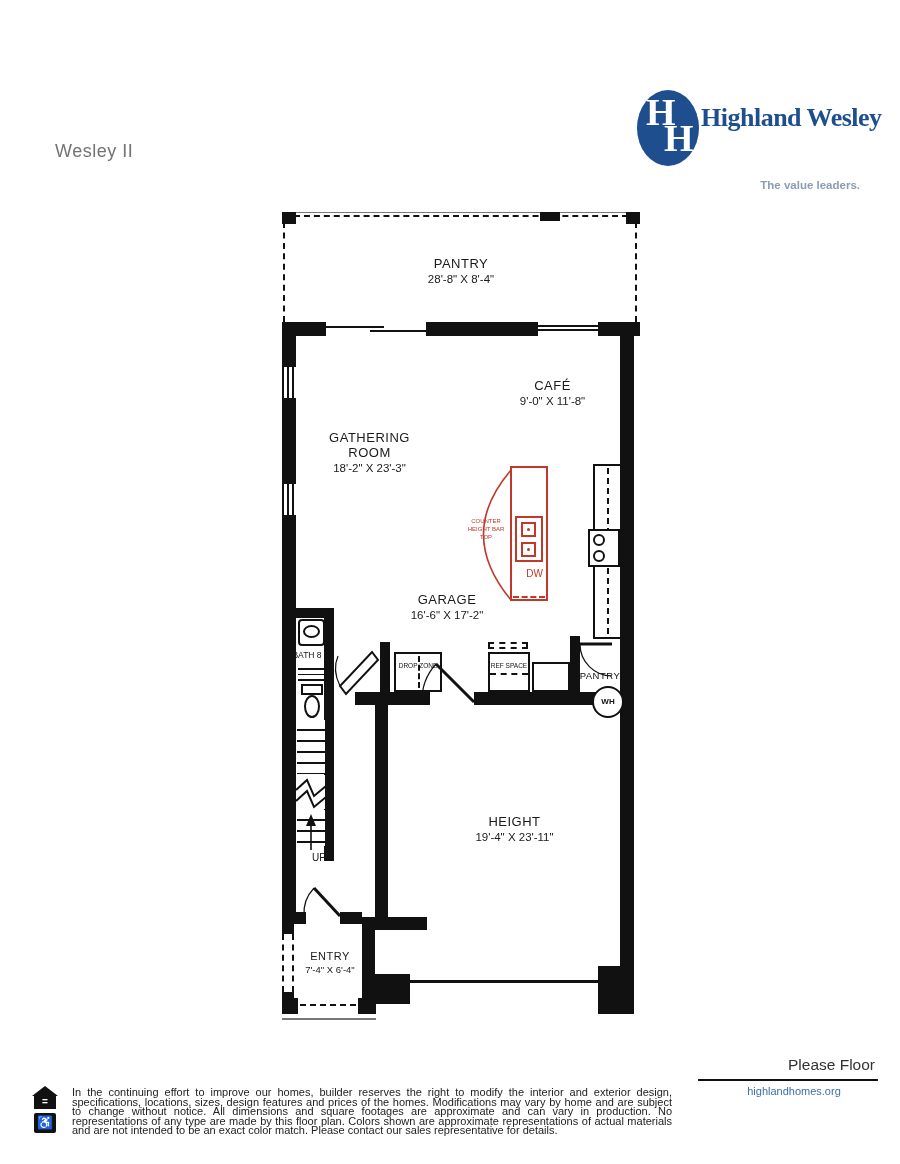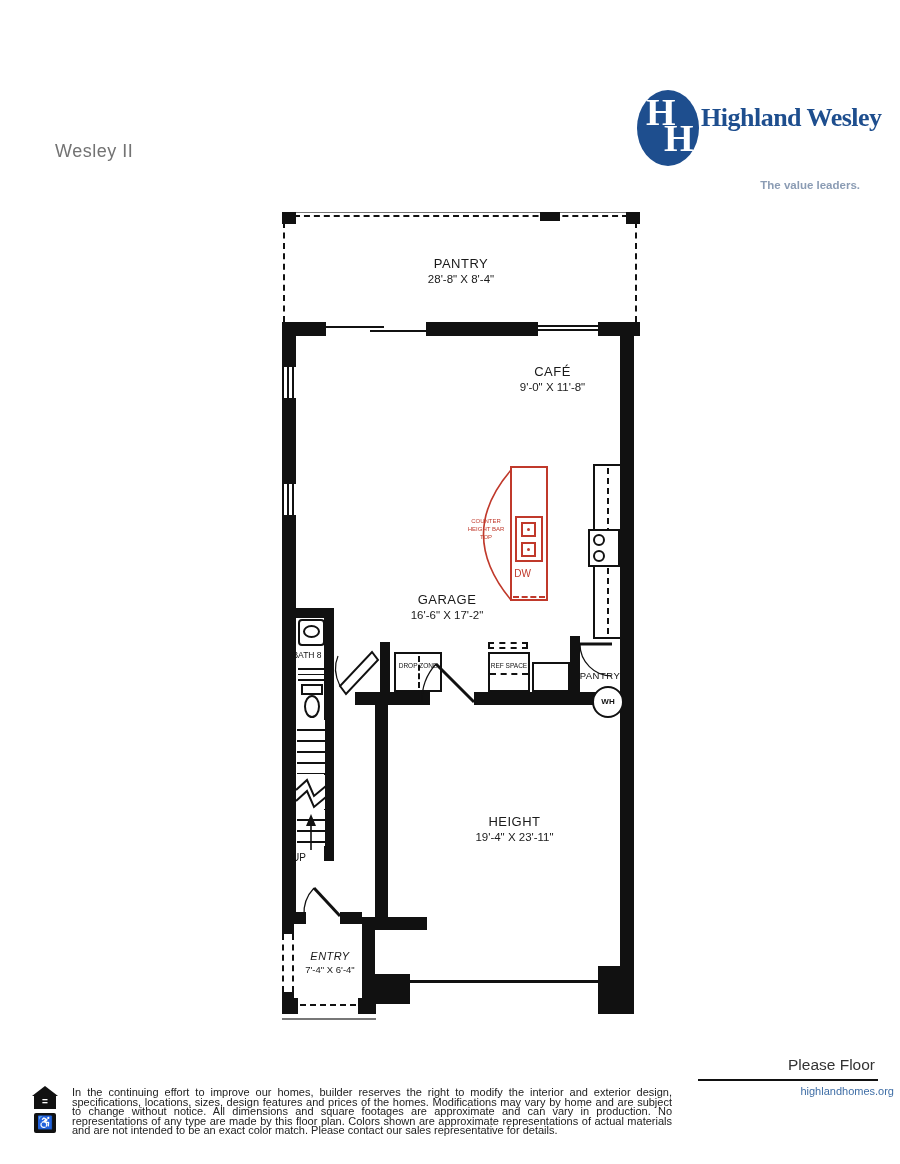--- a/index.html
+++ b/index.html
@@ -19,31 +19,31 @@
   .dashH{position:absolute;border-top:2px dashed #111;height:0;}
   .dashV{position:absolute;border-left:2px dashed #111;width:0;}
   .thinline{position:absolute;background:#777;}
   .stripesV{position:absolute;background:repeating-linear-gradient(90deg,#111 0 2px,#fff 2px 5px);}
   .treads{position:absolute;background:repeating-linear-gradient(180deg,#fff 0 9px,#111 9px 11px);}
   .tub{position:absolute;background:repeating-linear-gradient(180deg,#fff 0 4px,#111 4px 5.5px);}
   .plan-svg{position:absolute;left:0;top:0;pointer-events:none;}
   .room-label{position:absolute;text-align:center;color:#1a1a1a;}
   .room-label .rname{font-size:13px;letter-spacing:0.5px;}
   .room-label .rdims{font-size:11.5px;margin-top:2px;}
-  .room-label.small .rname{font-size:11px;font-style:italic;}
+  .room-label.small .rname{font-size:11px;}
   .room-label.small .rdims{font-size:9.5px;}
   .tinytext{position:absolute;text-align:center;color:#111;}
   .red{color:#c0392b;}
   .redbox{position:absolute;border:2px solid #c0392b;background:#fff;box-sizing:border-box;}
   .reddot{position:absolute;width:3px;height:3px;background:#c0392b;border-radius:50%;}
   .circle{position:absolute;border:2px solid #111;border-radius:50%;background:#fff;box-sizing:border-box;}
   
   .first-floor{position:absolute;left:675px;top:1056px;width:200px;text-align:right;font-size:15.5px;color:#333;}
   .ff-rule{position:absolute;left:698px;top:1079px;width:180px;height:2px;background:#111;}
-  .site-link{position:absolute;left:694px;top:1085px;width:200px;text-align:right;font-size:11px;color:#3f6ea6;text-decoration:none;}
+  .site-link{position:absolute;left:694px;top:1085px;width:200px;text-align:center;font-size:11px;color:#3f6ea6;text-decoration:none;}
   .disclaimer{position:absolute;left:72px;top:1088px;width:600px;font-size:11px;line-height:9.5px;color:#222;text-align:justify;}
   .eh-icon{position:absolute;left:32px;top:1086px;width:26px;height:24px;}
   .eh-roof{width:0;height:0;border-left:13px solid transparent;border-right:13px solid transparent;border-bottom:10px solid #111;}
   .eh-body{width:22px;height:13px;background:#111;margin-left:2px;color:#fff;font-size:10px;font-weight:bold;text-align:center;line-height:12px;}
   .wc-icon{position:absolute;left:34px;top:1113px;width:22px;height:20px;background:#111;border-radius:2px;color:#fff;font-size:13px;text-align:center;line-height:20px;}
 </style>
 </head>
 <body>
 
 <div class="page-title">Wesley II</div>
@@ -81,35 +81,35 @@
   <div class="wall" style="left:0;top:396px;width:52px;height:10px;"></div>
   <div class="wall" style="left:42px;top:396px;width:10px;height:253px;"></div>
   <div class="box" style="left:16px;top:407px;width:27px;height:27px;border-radius:4px;"></div>
   <div class="box" style="left:21px;top:413px;width:17px;height:13px;border-radius:50%;"></div>
   <div class="tinytext" style="left:1px;top:438px;width:48px;font-size:8.5px;">BATH 8</div>
   <div class="tub" style="left:16px;top:452px;width:26px;height:17px;"></div>
   <div class="box" style="left:19px;top:472px;width:22px;height:11px;"></div>
   <div class="box" style="left:22px;top:483px;width:16px;height:23px;border-radius:50%;"></div>
   <div class="treads" style="left:15px;top:508px;width:28px;height:54px;"></div>
   <div class="treads" style="left:15px;top:598px;width:28px;height:36px;"></div>
-  <div class="tinytext" style="left:2px;top:640px;width:30px;font-size:10px;">UP</div>
+  <div class="tinytext" style="left:22px;top:640px;width:30px;font-size:10px;">UP</div>
 
   <div class="box" style="left:311px;top:252px;width:29px;height:175px;"></div>
   <div class="dashV" style="left:325px;top:256px;height:166px;"></div>
   <div class="box" style="left:306px;top:317px;width:32px;height:38px;"></div>
   <div class="circle" style="left:311px;top:322px;width:12px;height:12px;"></div>
   <div class="circle" style="left:311px;top:338px;width:12px;height:12px;"></div>
 
   <div class="redbox" style="left:228px;top:254px;width:38px;height:135px;"></div>
   <div class="redbox" style="left:233px;top:304px;width:28px;height:46px;"></div>
   <div class="redbox" style="left:239px;top:310px;width:15px;height:15px;"></div>
   <div class="reddot" style="left:245px;top:316px;"></div>
   <div class="redbox" style="left:239px;top:330px;width:15px;height:15px;"></div>
   <div class="reddot" style="left:245px;top:336px;"></div>
-  <div class="tinytext red" style="left:230px;top:356px;width:21px;font-size:10px;">DW</div>
+  <div class="tinytext red" style="left:230px;top:356px;width:21px;font-size:10px;padding-left:12px;">DW</div>
   <div style="position:absolute;left:231px;top:384px;width:32px;border-top:2px dashed #c0392b;"></div>
   <div class="tinytext red" style="left:182px;top:306px;width:44px;font-size:6px;line-height:7.8px;">COUNTER HEIGHT BAR TOP</div>
 
   <div class="wall" style="left:98px;top:430px;width:10px;height:50px;"></div>
   <div class="box" style="left:112px;top:440px;width:48px;height:40px;"></div>
   <div class="dashV" style="left:136px;top:444px;height:32px;"></div>
   <div class="tinytext" style="left:113px;top:450px;width:46px;font-size:6.5px;line-height:8px;">DROP ZONE</div>
   <div class="wall" style="left:73px;top:480px;width:277px;height:13px;"></div>
   <div class="whitebox" style="left:148px;top:480px;width:44px;height:13px;"></div>
   <div style="position:absolute;left:206px;top:430px;width:40px;height:7px;border:2px dashed #111;background:#fff;box-sizing:border-box;"></div>
@@ -153,23 +153,27 @@
     <polyline points="14,578 25,568 32,584 44,574" fill="none" stroke="#111" stroke-width="2"></polyline>
     <polyline points="14,589 25,579 32,595 44,585" fill="none" stroke="#111" stroke-width="2"></polyline>
     <line x1="29" y1="638" x2="29" y2="612" stroke="#111" stroke-width="1.6"></line>
     <polygon points="29,602 24,614 34,614" fill="#111"></polygon>
   </svg>
 
   <div class="room-label" style="left:109px;top:44px;width:140px;">
     <div class="rname">PANTRY</div>
     <div class="rdims">28'-8" X 8'-4"</div>
   </div>
-  <div class="room-label" style="left:203px;top:152px;width:135px;">
+  <div class="room-label" style="left:203px;top:166px;width:135px;">
     <div class="rname">CAFÉ</div>
     <div class="rdims">9'-0" X 11'-8"</div>
+  </div>
+  <div class="room-label" style="left:30px;top:218px;width:115px;">
+    <div class="rname">GATHERING ROOM</div>
+    <div class="rdims">18'-2" X 23'-3"</div>
   </div>
   <div class="room-label" style="left:100px;top:380px;width:130px;">
     <div class="rname">GARAGE</div>
     <div class="rdims">16'-6" X 17'-2"</div>
   </div>
   <div class="room-label" style="left:165px;top:602px;width:135px;">
     <div class="rname">HEIGHT</div>
     <div class="rdims">19'-4" X 23'-11"</div>
   </div>
   <div class="room-label small" style="left:10px;top:738px;width:76px;">

